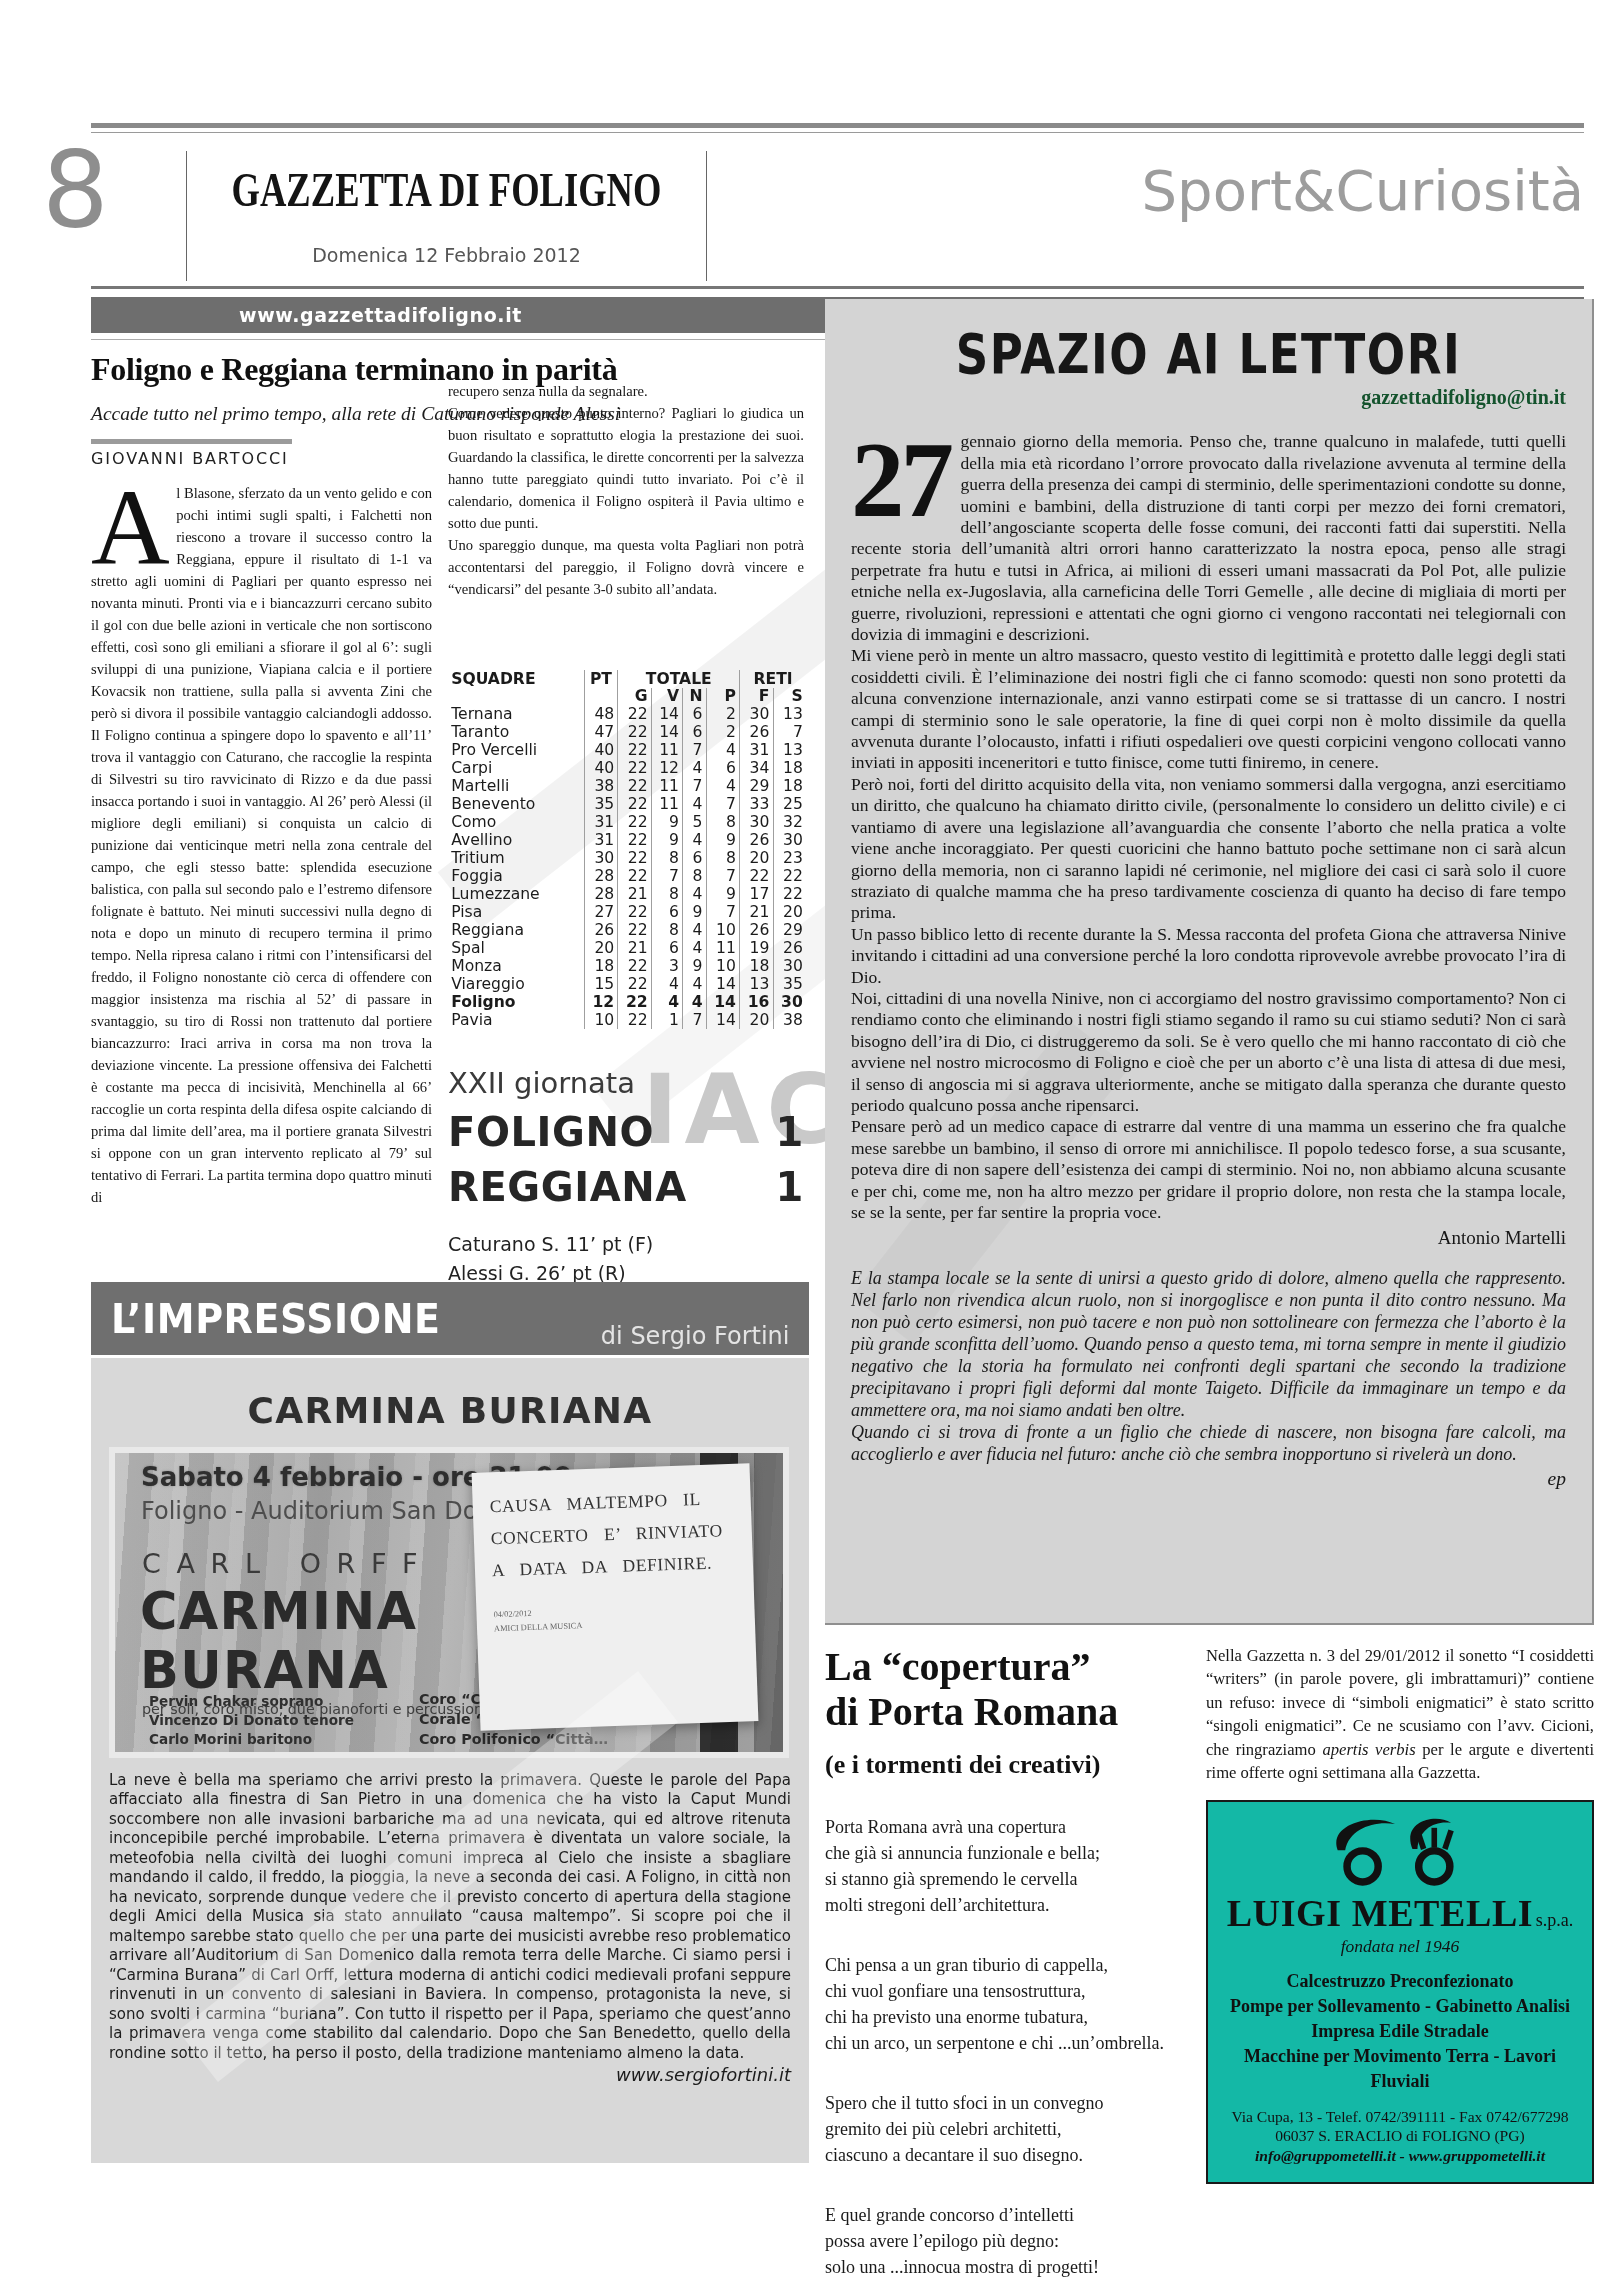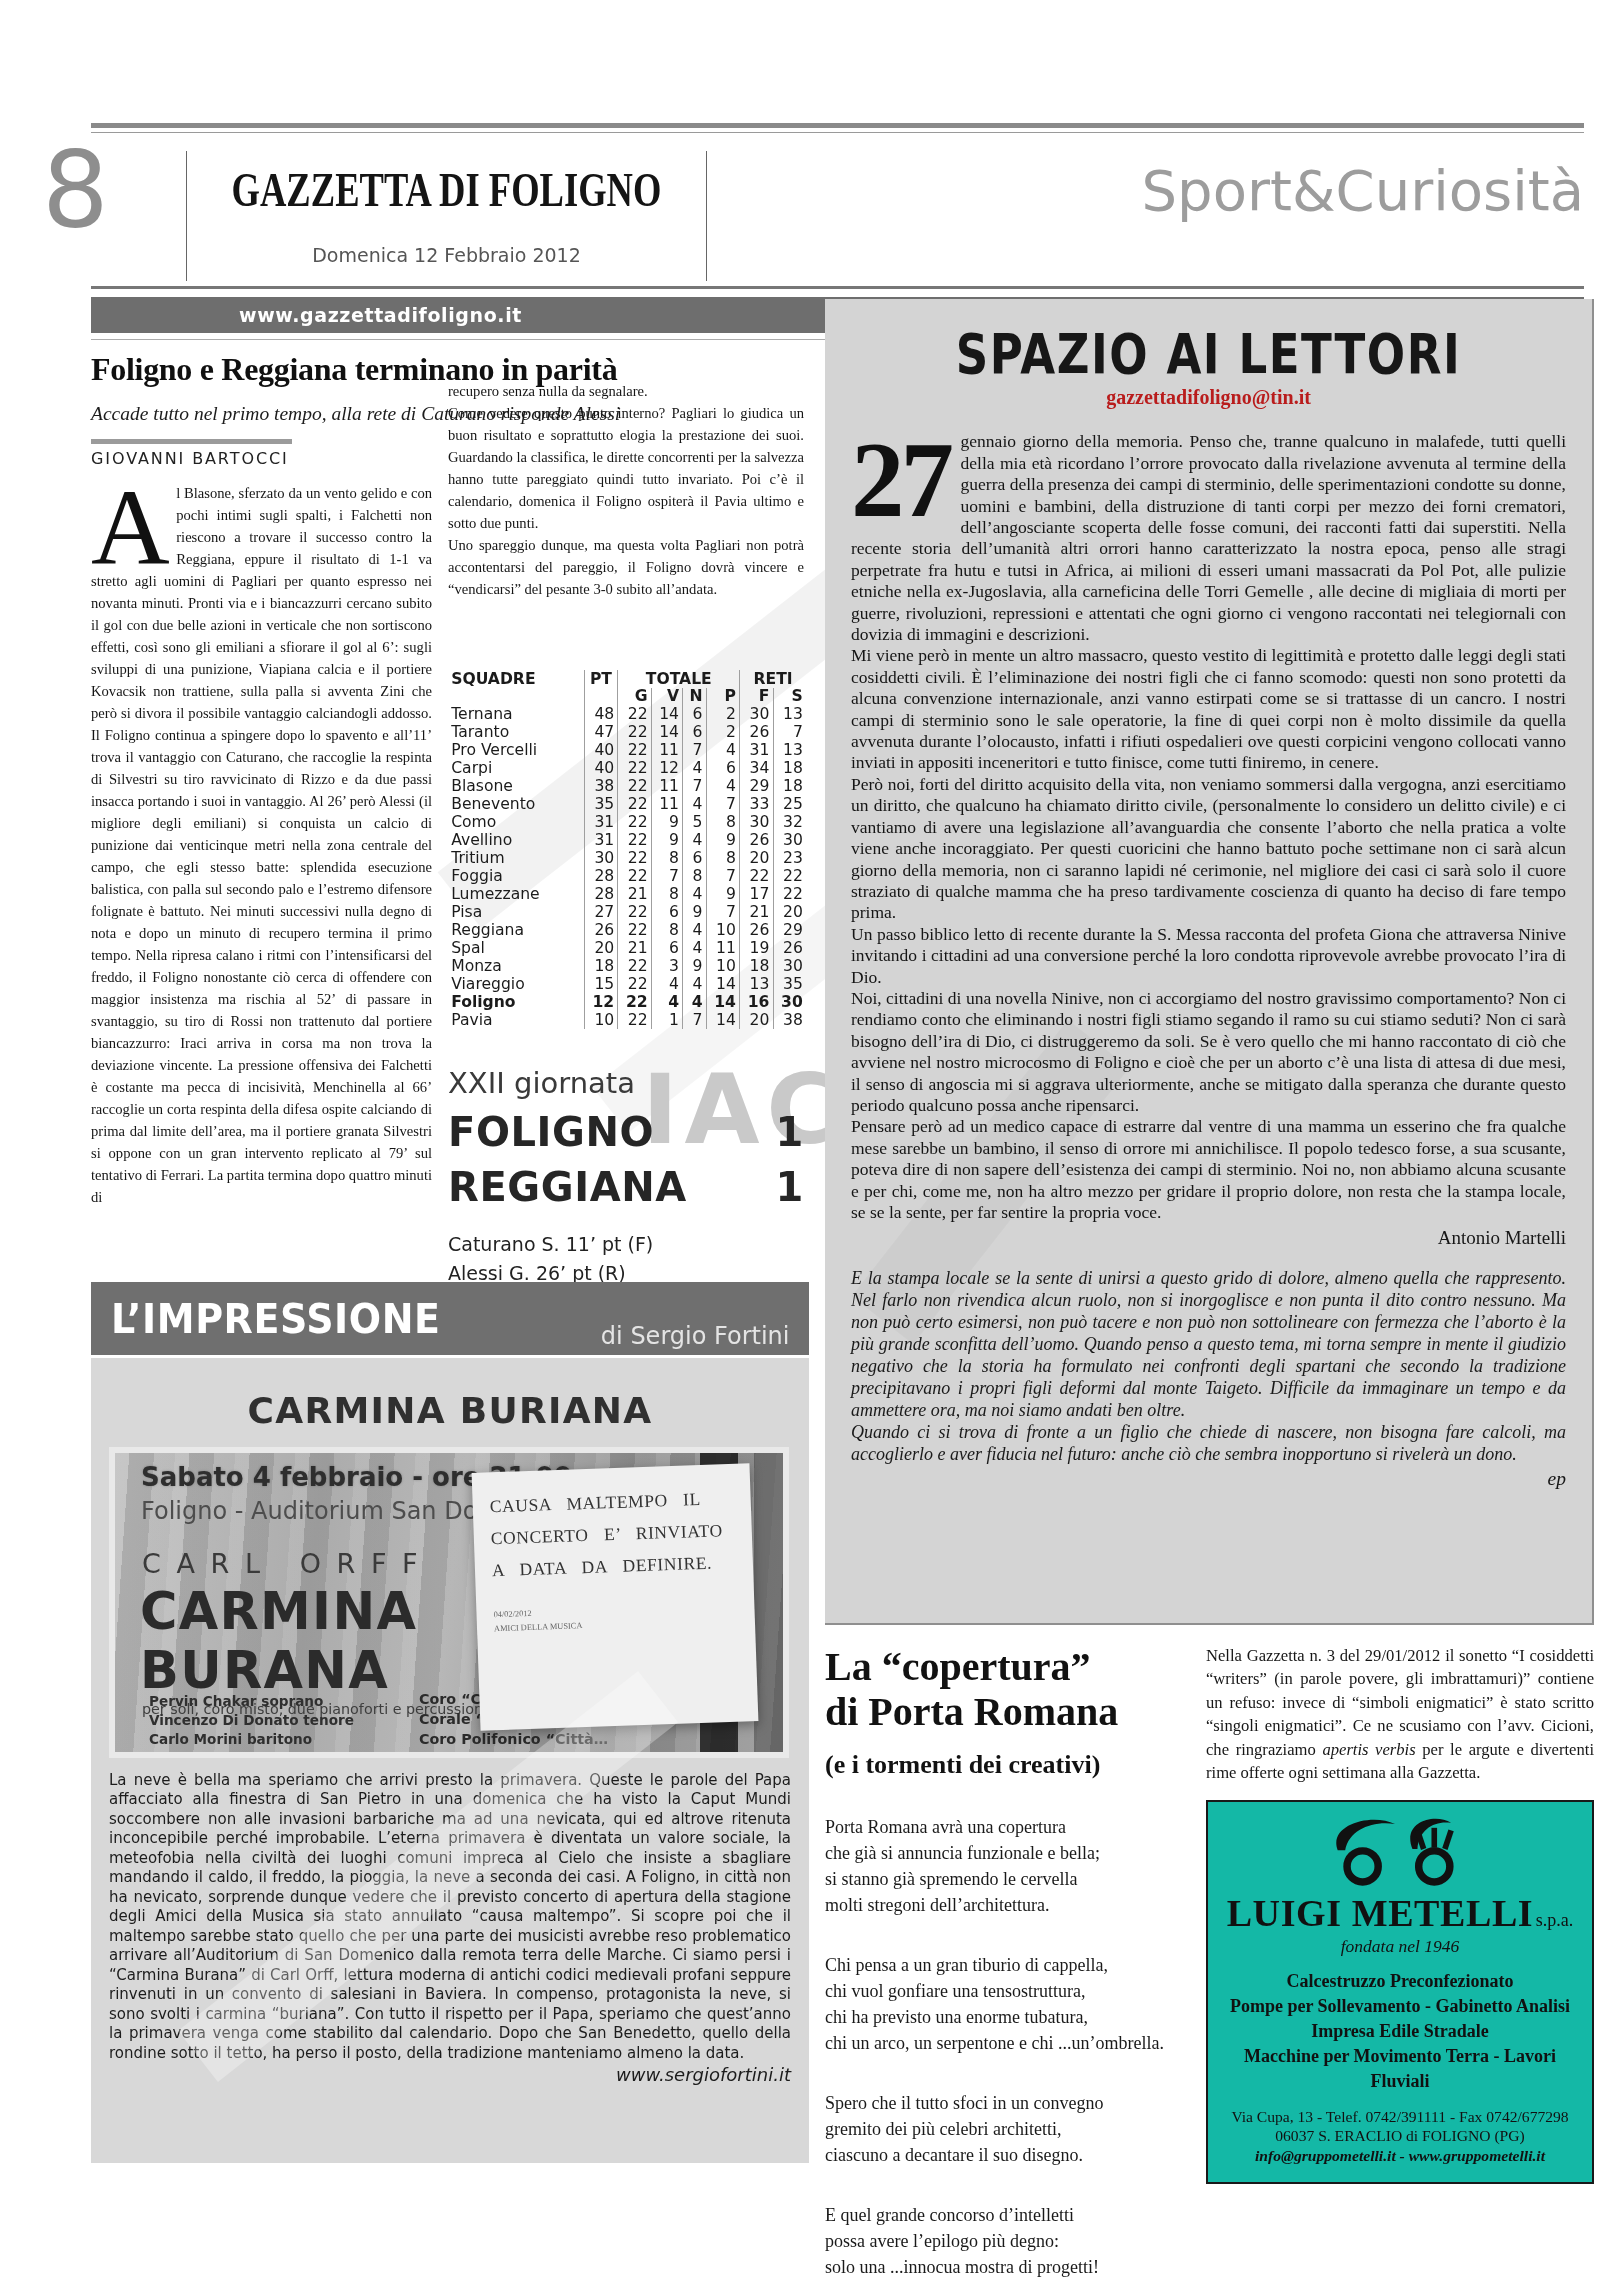--- a/index.html
+++ b/index.html
@@ -73,21 +73,21 @@
   .ph-notice-text{font-family:"Liberation Serif",serif;font-size:17.5px;letter-spacing:0.6px;word-spacing:10.4px;line-height:32px;color:#333;}
   .ph-notice-small{margin-top:22px;font-family:"Liberation Serif",serif;font-size:8.4px;line-height:14.3px;color:#666;}
   .ph-doorbar{right:45px;top:0;bottom:0;width:38px;background:rgba(22,22,22,.82);}
   .ph-dooredge{right:0;top:0;bottom:0;width:29px;background:rgba(60,60,60,.5);}
   .imp-body{margin-top:13px;font-family:"DejaVu Sans",sans-serif;font-size:15px;line-height:19.5px;text-align:justify;color:#1c1c1c;}
   .imp-site{margin-top:1.3px;text-align:right;font-family:"DejaVu Sans",sans-serif;font-style:italic;font-size:18px;color:#1c1c1c;}
 
   
   .panel{left:825px;top:299px;width:769px;height:1326px;background:#d4d4d4;border-right:2.6px solid #8f8f8f;border-bottom:2.6px solid #8f8f8f;box-sizing:border-box;padding:23.4px 26px 0;}
   .sp-heading{text-align:center;font-family:"DejaVu Sans",sans-serif;font-weight:800;font-size:55px;letter-spacing:1.9px;color:#171717;transform:scaleX(.82);}
-  .sp-email{text-align:center;font-weight:700;font-size:20px;margin-top:0px;color:#b91c1c;}
+  .sp-email{text-align:right;font-weight:700;font-size:20px;margin-top:0px;color:#14532d;}
   .d-title{margin-top:25px;font-size:52px;color:#141414;}
   .d-title .it{font-style:italic;font-weight:700;}
   .d-title .ro{font-weight:400;}
   .letter{margin-top:22px;font-size:17.5px;line-height:21.4px;text-align:justify;hyphens:auto;color:#151515;}
   .letter p{margin:0;}
   .dropcap27{float:left;font-size:107px;line-height:90px;font-weight:700;letter-spacing:-3.9px;padding:3.9px 10.4px 0 0;color:#111;}
   .sig-right{text-align:right;font-size:19px;margin-top:3.9px;}
   .reply{margin-top:18px;font-style:italic;font-size:18px;line-height:22px;text-align:justify;color:#1a1a1a;}
   .reply p{margin:0;}
   .ep{text-align:right;font-style:italic;font-size:19.5px;margin-top:2.6px;}
@@ -212,21 +212,21 @@
             <td class="team">Carpi</td>
             <td>40</td>
             <td>22</td>
             <td>12</td>
             <td>4</td>
             <td>6</td>
             <td>34</td>
             <td>18</td>
           </tr>
           <tr>
-            <td class="team">Blasone</td>
+            <td class="team">Martelli</td>
             <td>38</td>
             <td>22</td>
             <td>11</td>
             <td>7</td>
             <td>4</td>
             <td>29</td>
             <td>18</td>
           </tr>
           <tr>
             <td class="team">Benevento</td>

